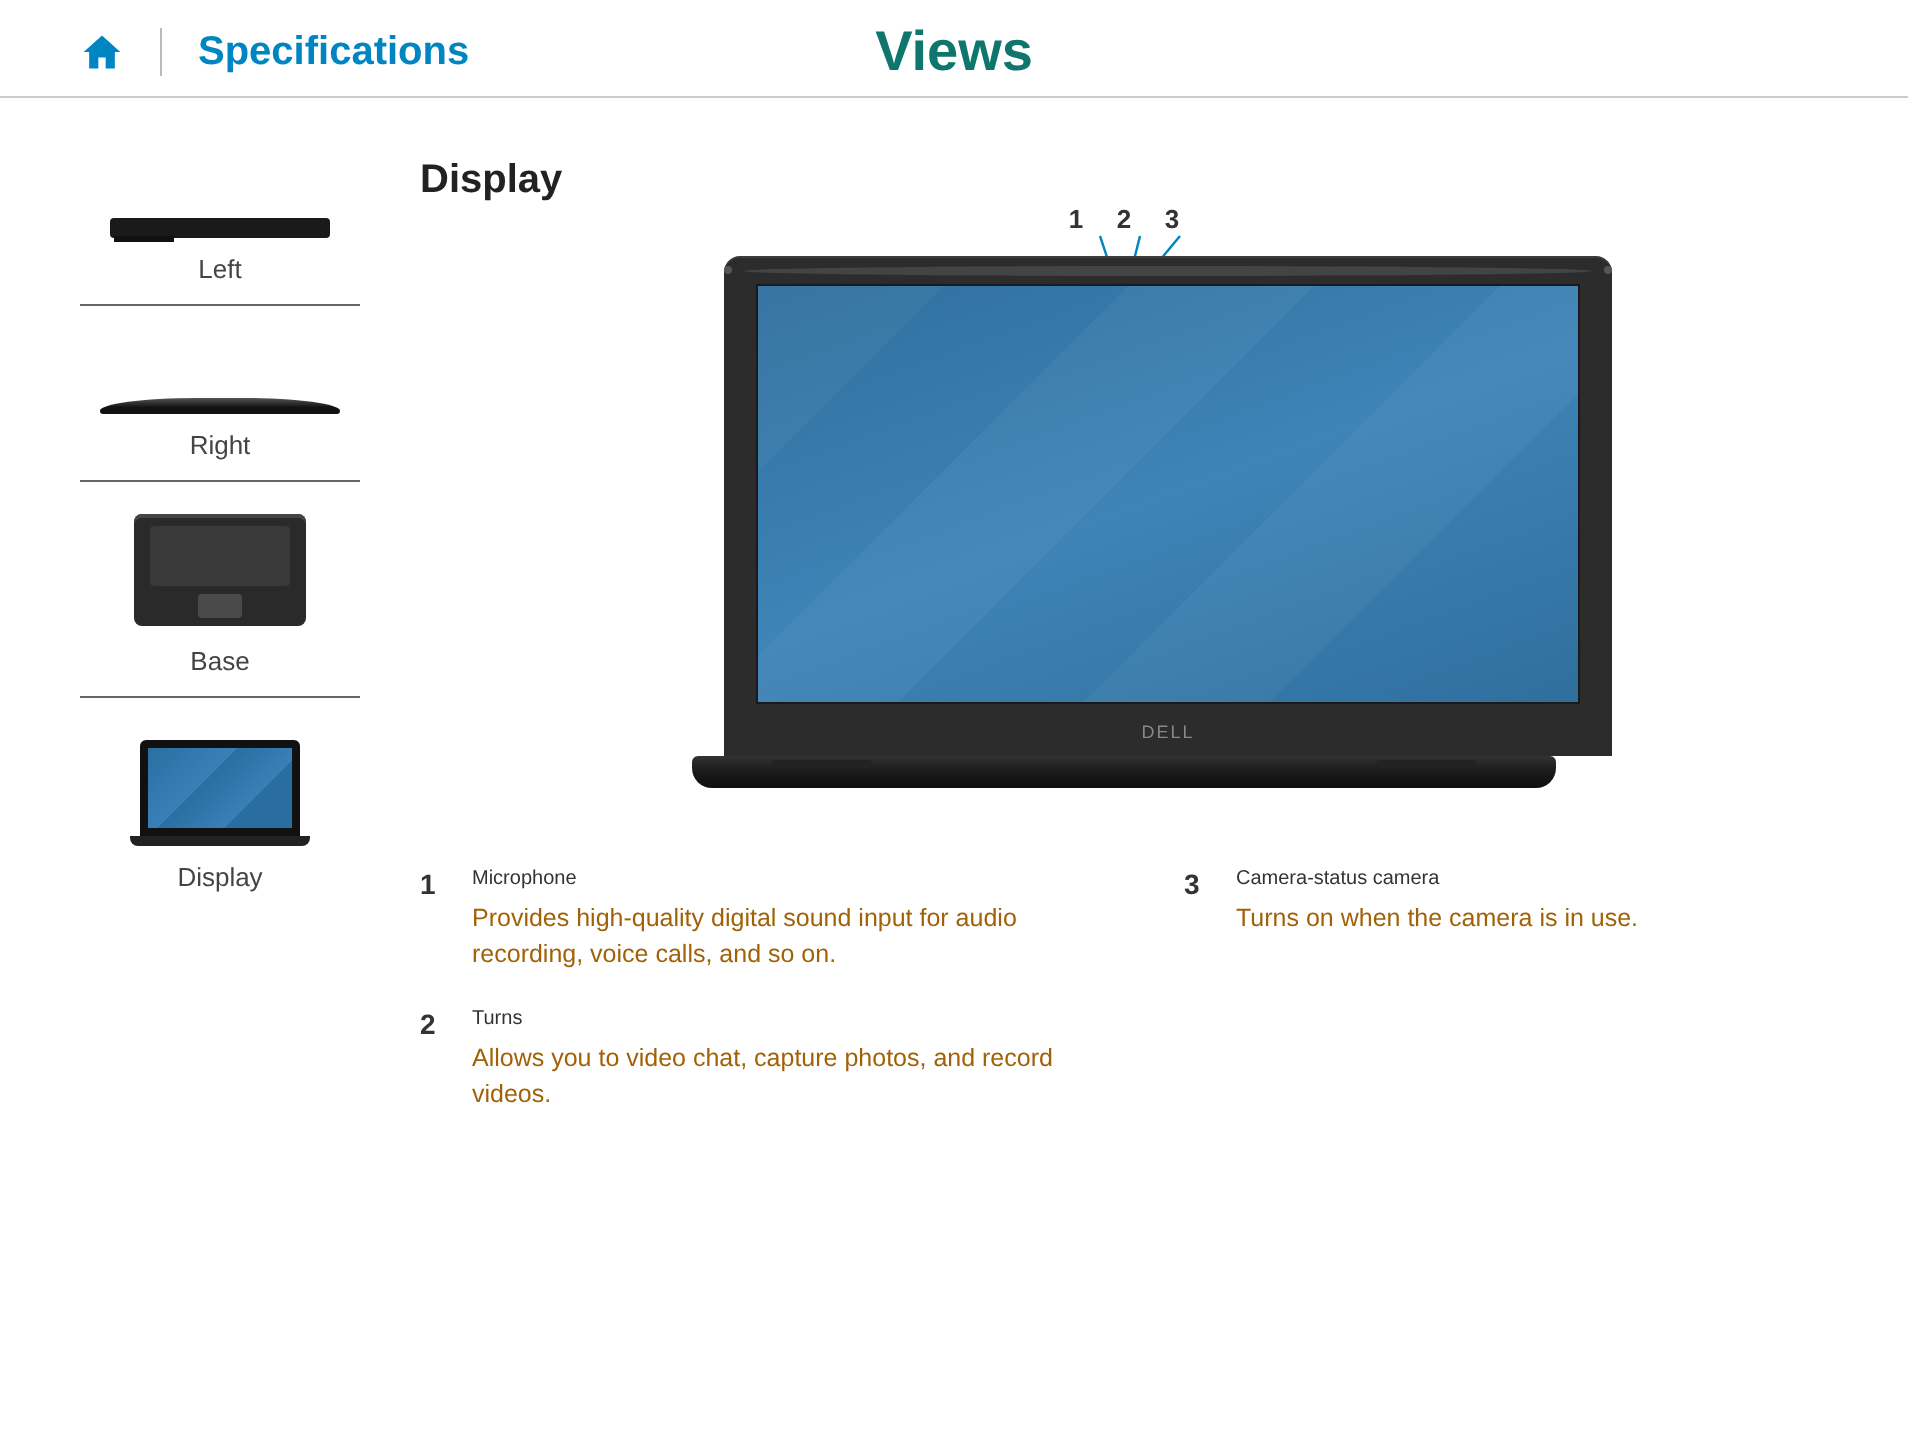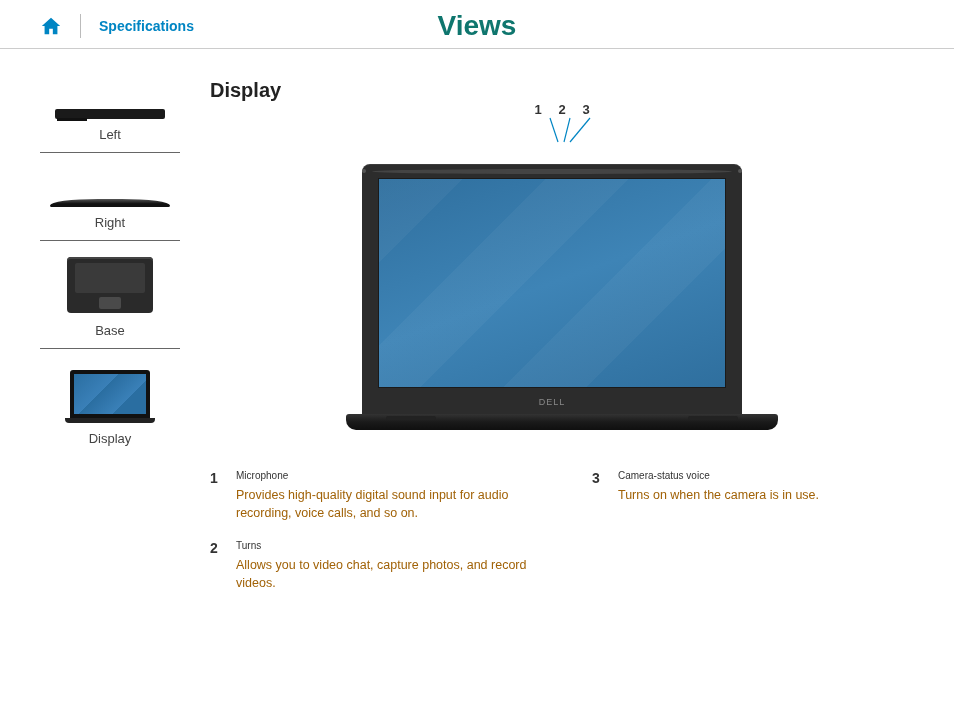--- a/index.html
+++ b/index.html
@@ -25,21 +25,21 @@
     display: inline-flex;
     align-items: center;
   }
   .home-icon svg { width: 22px; height: 22px; fill: #0085c3; }
   .vdiv {
     width: 1px; height: 24px; background: #bbb; margin: 0 18px;
   }
   .header-link {
     color: #0085c3;
     font-weight: 600;
-    font-size: 14px;
+    font-size: 20px;
   }
   .header-title {
     position: absolute;
     left: 50%;
     transform: translateX(-50%);
     font-size: 28px;
     font-weight: 700;
     color: #0f766e;
   }
 
@@ -187,27 +187,26 @@
   .callout-lines {
     position: absolute;
     top: -10px;
     left: 0; right: 0;
     height: 24px;
     pointer-events: none;
   }
   .callout-lines svg { width: 100%; height: 100%; overflow: visible; }
 
   .lap-screen-frame {
-    width: 380px;
+    width: 444px;
     background: #2c2c2c;
     border-radius: 8px 8px 0 0;
     padding: 14px 16px 26px 16px;
     position: relative;
     box-shadow: inset 0 1px 0 rgba(255,255,255,0.08);
-    margin-top: 36px;
   }
   .cam-row {
     position: absolute;
     top: 5px; left: 0; right: 0;
     display: flex; justify-content: center; gap: 6px;
   }
   .cam-dot { width: 4px; height: 4px; border-radius: 50%; background: #555; }
   .cam-dot.main { width: 5px; height: 5px; background: #444; }
   .lap-screen {
     width: 100%; height: 210px;
@@ -369,21 +368,21 @@
           <div>
             <div class="feat-title">Turns</div>
             <div class="feat-desc">Allows you to video chat, capture photos, and record videos.</div>
           </div>
         </div>
       </div>
       <div class="feat-col">
         <div class="feat">
           <div class="feat-num">3</div>
           <div>
-            <div class="feat-title">Camera-status voice</div>
+            <div class="feat-title">Camera-status camera</div>
             <div class="feat-desc">Turns on when the camera is in use.</div>
           </div>
         </div>
       </div>
     </div>
 
   </div>
 </div>
 
 </body></html>

